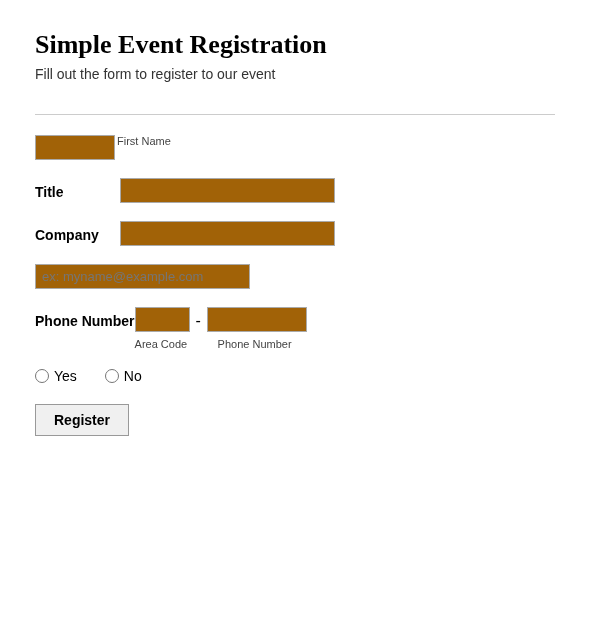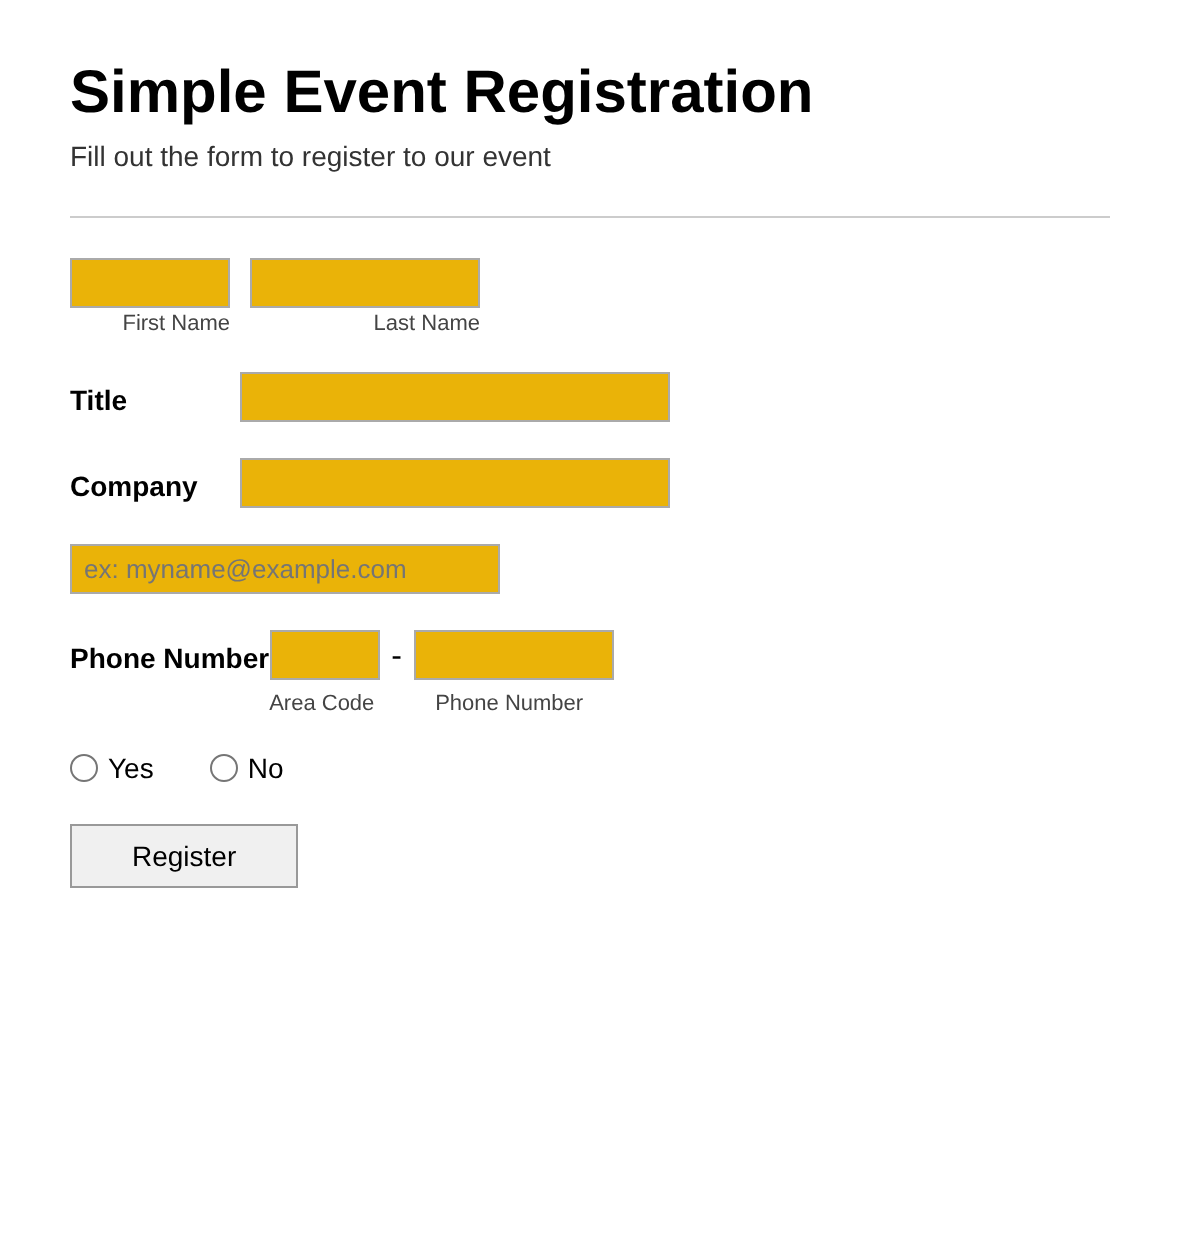--- a/index.html
+++ b/index.html
@@ -11,30 +11,31 @@
     body {
       font-family: Arial, Helvetica, sans-serif;
       background: #ffffff;
       width: 590px;
       min-height: 629px;
       padding: 20px 35px;
       color: #000000;
     }
 
     .page-title {
-      font-size: 30px;
+      font-size: 26px;
       font-weight: bold;
       margin-bottom: 6px;
       margin-top: 10px;
+      font-family: Liberation Serif, serif;
     }
 
     .page-subtitle {
       font-size: 14px;
       color: #333333;
-      margin-bottom: 22px;
+      margin-bottom: 32px;
     }
 
     .divider {
       border: none;
       border-top: 1px solid #cccccc;
       margin-bottom: 20px;
     }
 
     .form-row {
       display: flex;
@@ -57,36 +58,35 @@
     }
 
     .name-inputs {
       display: flex;
       gap: 10px;
       align-items: flex-start;
     }
 
     .name-field-wrapper {
       display: flex;
-      flex-direction: column;
+      flex-direction: row;
       gap: 2px;
-      align-items: flex-end;
     }
 
     .sub-label {
       font-size: 11px;
       color: #444444;
     }
 
     input[type="text"],
     input[type="email"] {
       border: 1px solid #aaaaaa;
       padding: 4px 6px;
       font-size: 13px;
-      background: #eab308;
+      background: #a16207;
       outline: none;
     }
 
     .input-first-name {
       width: 80px;
     }
 
     .input-last-name {
       width: 115px;
     }
@@ -169,48 +169,45 @@
 
     input[type="radio"] {
       width: 14px;
       height: 14px;
       cursor: pointer;
     }
 
     .register-btn {
       background: #f0f0f0;
       border: 1px solid #999999;
-      padding: 7px 30px;
+      padding: 7px 18px;
       font-size: 14px;
       cursor: pointer;
       color: #000000;
       font-family: Arial, Helvetica, sans-serif;
+      font-weight: bold;
     }
   </style>
 </head>
 <body>
 
 
 
 <h1 class="page-title">Simple Event Registration</h1>
 <p class="page-subtitle">Fill out the form to register to our event</p>
 
 <hr class="divider">
 
 
 <div class="form-row">
   <div class="form-controls">
     <div class="name-inputs">
       <div class="name-field-wrapper">
         <input type="text" class="input-first-name" style="">
         <span class="sub-label">First Name</span>
-      </div>
-      <div class="name-field-wrapper">
-        <input type="text" class="input-last-name" style="">
-        <span class="sub-label">Last Name</span>
       </div>
     </div>
   </div>
 </div>
 
 
 <div class="form-row">
   <span class="form-label">Title</span>
   <div class="form-controls">
     <input type="text" class="input-title" style="">

